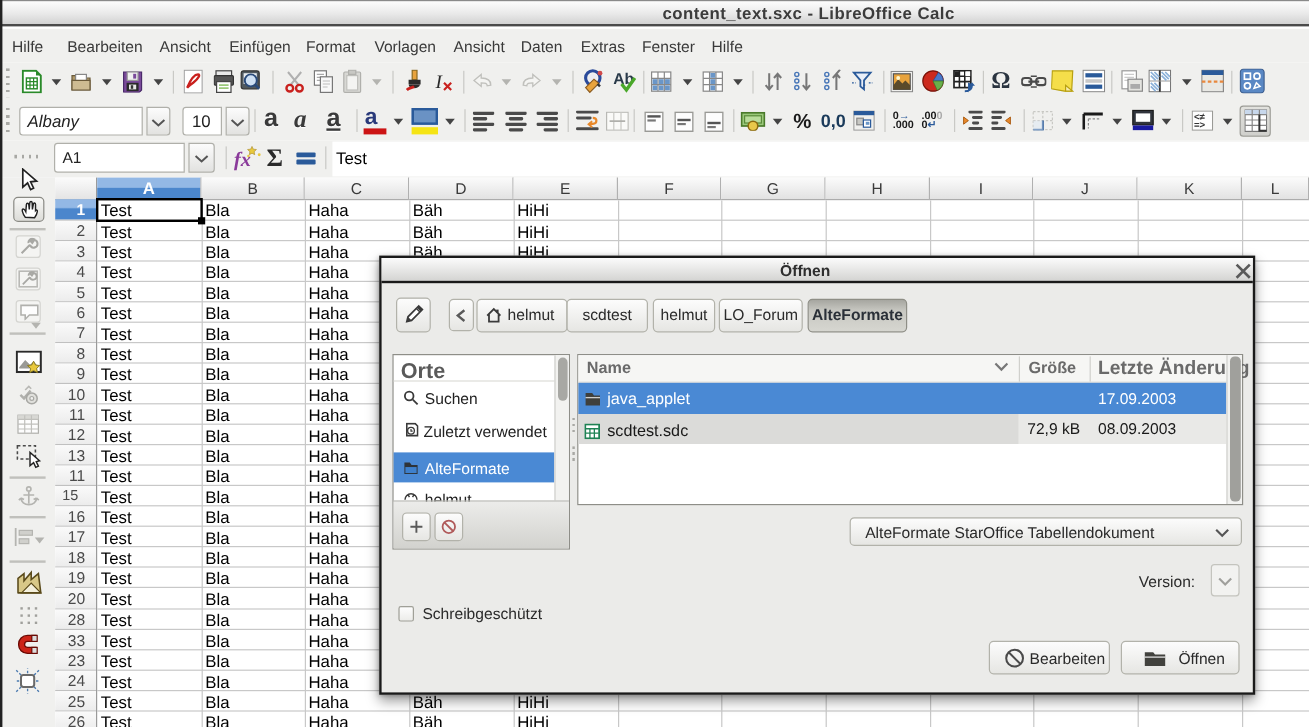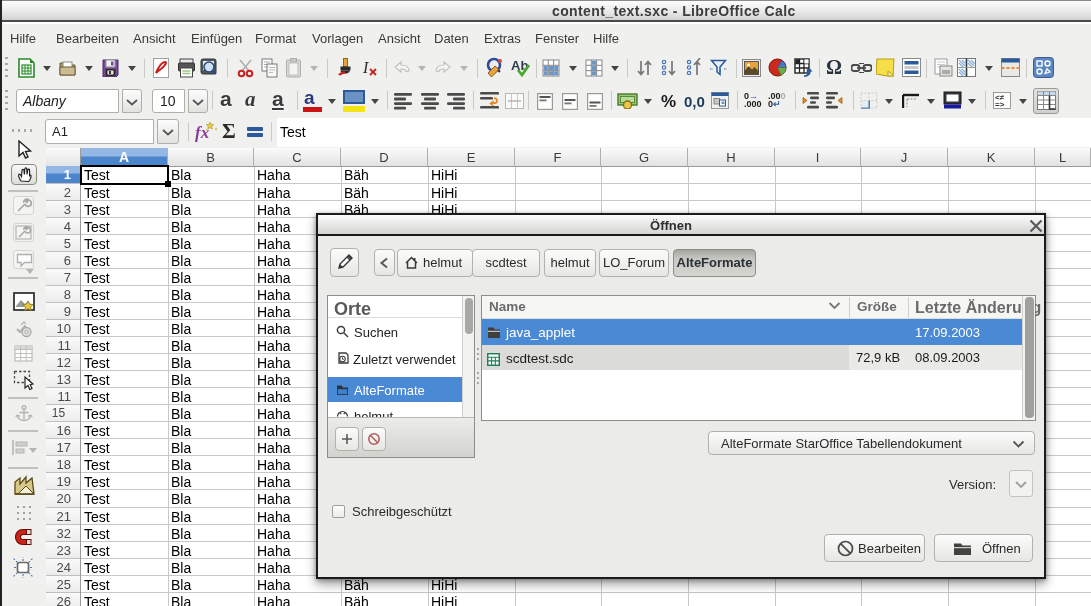--- a/index.html
+++ b/index.html
@@ -540,28 +540,28 @@
 <div class="abs" style="left:257px;top:474px;font-size:14px;color:#000;">Haha</div>
 <div class="abs" style="left:344px;top:474px;font-size:14px;color:#000;">Bäh</div>
 <div class="abs" style="left:431px;top:474px;font-size:14px;color:#000;">HiHi</div>
 <div class="abs" style="left:46px;top:490px;width:34px;height:18px;background:linear-gradient(#fafafa,#ececec);border-bottom:1px solid #c0c0c0;color:#4a4a4a;font-weight:normal;font-size:13px;text-align:right;line-height:18px;padding-right:9px;">20</div>
 <div class="abs" style="left:81px;top:507px;width:1010px;height:1px;background:#c8c8c8;"></div>
 <div class="abs" style="left:84px;top:491px;font-size:14px;color:#000;">Test</div>
 <div class="abs" style="left:171px;top:491px;font-size:14px;color:#000;">Bla</div>
 <div class="abs" style="left:257px;top:491px;font-size:14px;color:#000;">Haha</div>
 <div class="abs" style="left:344px;top:491px;font-size:14px;color:#000;">Bäh</div>
 <div class="abs" style="left:431px;top:491px;font-size:14px;color:#000;">HiHi</div>
-<div class="abs" style="left:46px;top:508px;width:34px;height:17px;background:linear-gradient(#fafafa,#ececec);border-bottom:1px solid #c0c0c0;color:#4a4a4a;font-weight:normal;font-size:13px;text-align:right;line-height:17px;padding-right:9px;">21</div>
+<div class="abs" style="left:46px;top:508px;width:34px;height:17px;background:linear-gradient(#fafafa,#ececec);border-bottom:1px solid #c0c0c0;color:#4a4a4a;font-weight:normal;font-size:13px;text-align:right;line-height:17px;padding-right:9px;">28</div>
 <div class="abs" style="left:81px;top:524px;width:1010px;height:1px;background:#c8c8c8;"></div>
 <div class="abs" style="left:84px;top:509px;font-size:14px;color:#000;">Test</div>
 <div class="abs" style="left:171px;top:509px;font-size:14px;color:#000;">Bla</div>
 <div class="abs" style="left:257px;top:509px;font-size:14px;color:#000;">Haha</div>
 <div class="abs" style="left:344px;top:509px;font-size:14px;color:#000;">Bäh</div>
 <div class="abs" style="left:431px;top:509px;font-size:14px;color:#000;">HiHi</div>
-<div class="abs" style="left:46px;top:525px;width:34px;height:17px;background:linear-gradient(#fafafa,#ececec);border-bottom:1px solid #c0c0c0;color:#4a4a4a;font-weight:normal;font-size:13px;text-align:right;line-height:17px;padding-right:9px;">32</div>
+<div class="abs" style="left:46px;top:525px;width:34px;height:17px;background:linear-gradient(#fafafa,#ececec);border-bottom:1px solid #c0c0c0;color:#4a4a4a;font-weight:normal;font-size:13px;text-align:right;line-height:17px;padding-right:9px;">33</div>
 <div class="abs" style="left:81px;top:541px;width:1010px;height:1px;background:#c8c8c8;"></div>
 <div class="abs" style="left:84px;top:526px;font-size:14px;color:#000;">Test</div>
 <div class="abs" style="left:171px;top:526px;font-size:14px;color:#000;">Bla</div>
 <div class="abs" style="left:257px;top:526px;font-size:14px;color:#000;">Haha</div>
 <div class="abs" style="left:344px;top:526px;font-size:14px;color:#000;">Bäh</div>
 <div class="abs" style="left:431px;top:526px;font-size:14px;color:#000;">HiHi</div>
 <div class="abs" style="left:46px;top:542px;width:34px;height:17px;background:linear-gradient(#fafafa,#ececec);border-bottom:1px solid #c0c0c0;color:#4a4a4a;font-weight:normal;font-size:13px;text-align:right;line-height:17px;padding-right:9px;">23</div>
 <div class="abs" style="left:81px;top:558px;width:1010px;height:1px;background:#c8c8c8;"></div>
 <div class="abs" style="left:84px;top:543px;font-size:14px;color:#000;">Test</div>
 <div class="abs" style="left:171px;top:543px;font-size:14px;color:#000;">Bla</div>

